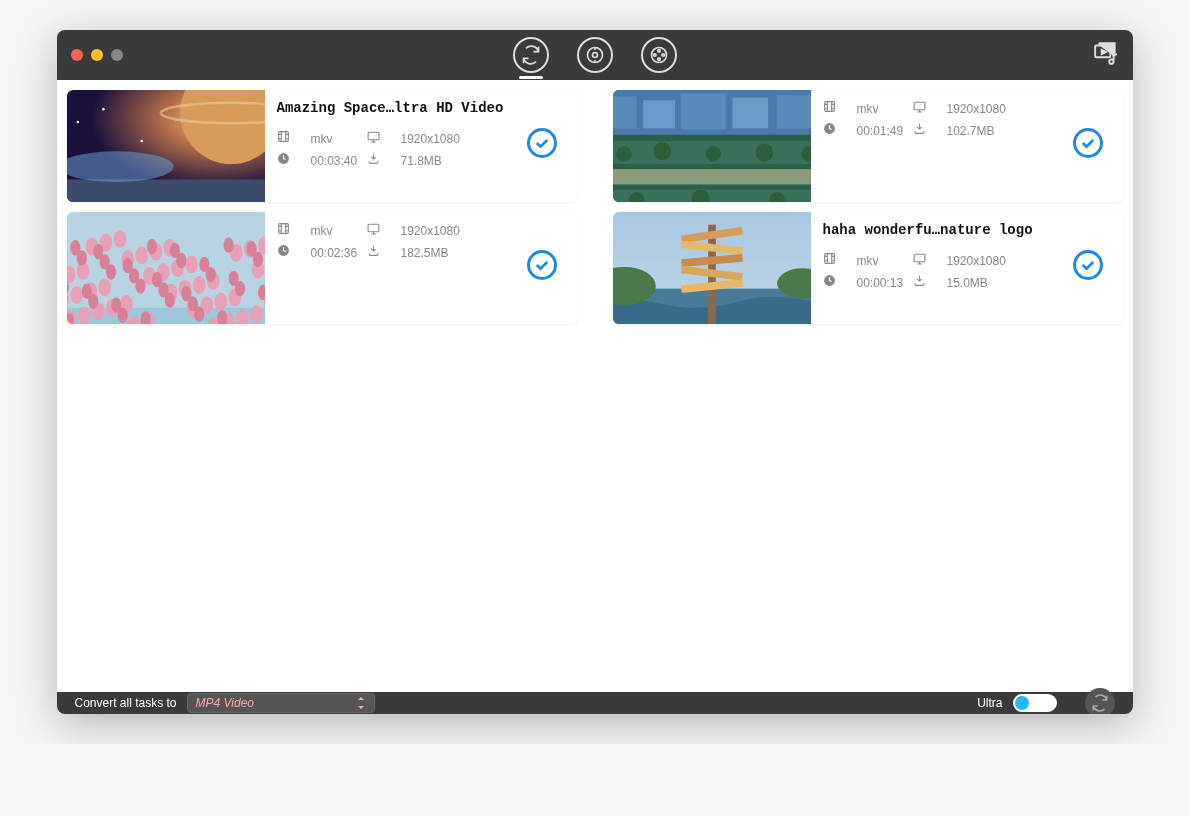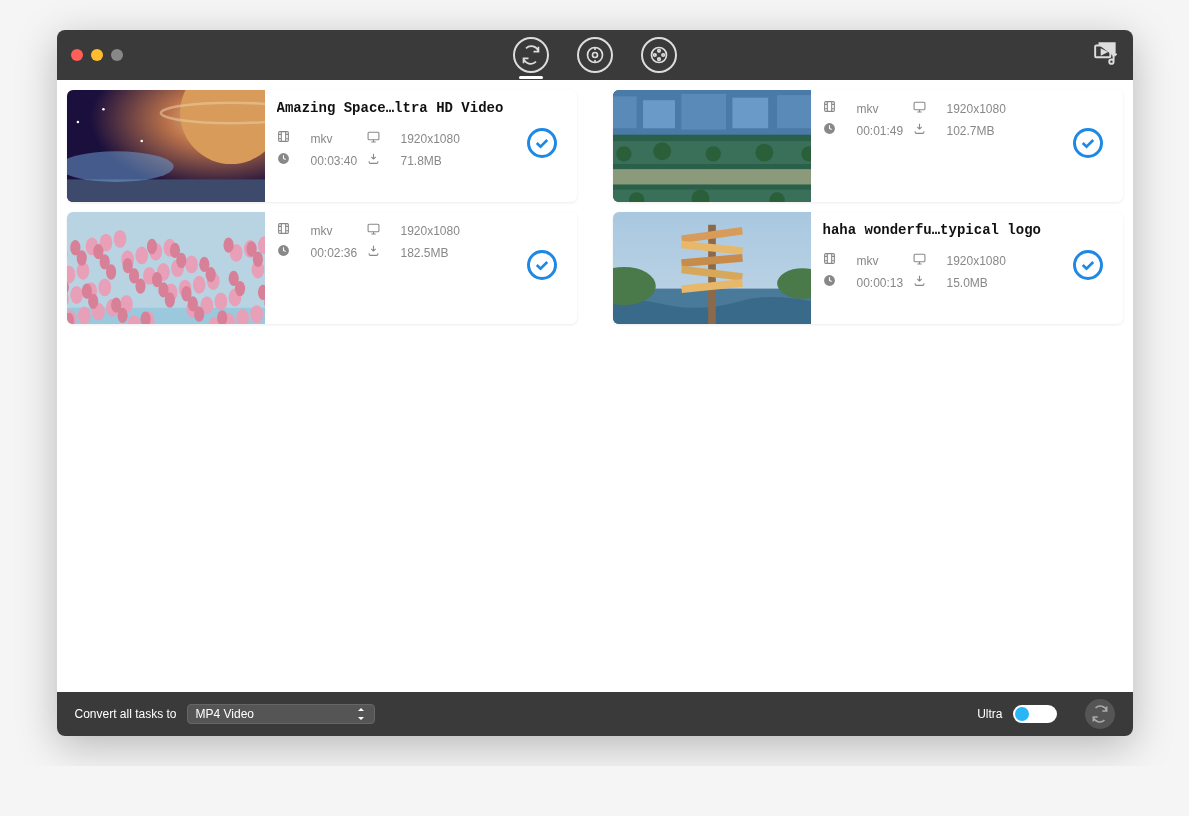--- a/index.html
+++ b/index.html
@@ -128,41 +128,42 @@
       height: 30px;
       border: 3px solid #1e88e5;
       border-radius: 50%;
       display: flex;
       align-items: center;
       justify-content: center;
       color: #1e88e5;
       cursor: pointer;
     }
     .footer {
-      height: 44px;
+      height: 22px;
       background: #3a3a3a;
       display: flex;
       align-items: center;
       padding: 0 18px;
       color: #fff;
       font-size: 12px;
       gap: 10px;
     }
     .format-select {
       background: #555;
       border: 1px solid #666;
-      color: #ffffff;
+      color: #fca5a5;
       border-radius: 4px;
       padding: 2px 8px;
       font-size: 12px;
       width: 188px;
       display: flex;
       align-items: center;
       justify-content: space-between;
       cursor: pointer;
+      font-style: italic;
     }
     .footer-spacer { flex: 1; }
     .toggle {
       width: 44px;
       height: 18px;
       background: #fff;
       border-radius: 10px;
       position: relative;
       cursor: pointer;
     }
@@ -508,21 +509,21 @@
               <rect x="96" y="10" width="6" height="90" fill="#8a6a4a"></rect>
               <rect x="75" y="15" width="48" height="6" fill="#d89b5a" transform="rotate(-8 99 18)"></rect>
               <rect x="75" y="25" width="48" height="6" fill="#e8b86a" transform="rotate(6 99 28)"></rect>
               <rect x="75" y="35" width="48" height="6" fill="#c88b4a" transform="rotate(-5 99 38)"></rect>
               <rect x="75" y="45" width="48" height="6" fill="#d8a85a" transform="rotate(7 99 48)"></rect>
               <rect x="75" y="55" width="48" height="6" fill="#e8b86a" transform="rotate(-6 99 58)"></rect>
               <text x="180" y="12" font-size="8" fill="#fff" font-weight="bold">4K</text>
             </svg>
           </div>
     <div class="card-body">
-      <div class="card-title">haha wonderfu…typical logo</div>
+      <div class="card-title">haha wonderfu…nature logo</div>
       <div class="meta-grid">
         <div class="meta-item">
                 <span><svg width="13" height="13" viewBox="0 0 24 24" fill="none" stroke="#888" stroke-width="2">
                     <rect x="3" y="3" width="18" height="18" rx="2"></rect>
                     <path d="M8 3v18M16 3v18M3 8h5M3 16h5M16 8h5M16 16h5"></path>
                   </svg></span>
                 <span>mkv</span>
               </div>
         <div class="meta-item">
                 <span><svg width="13" height="13" viewBox="0 0 24 24" fill="none" stroke="#888" stroke-width="2">

